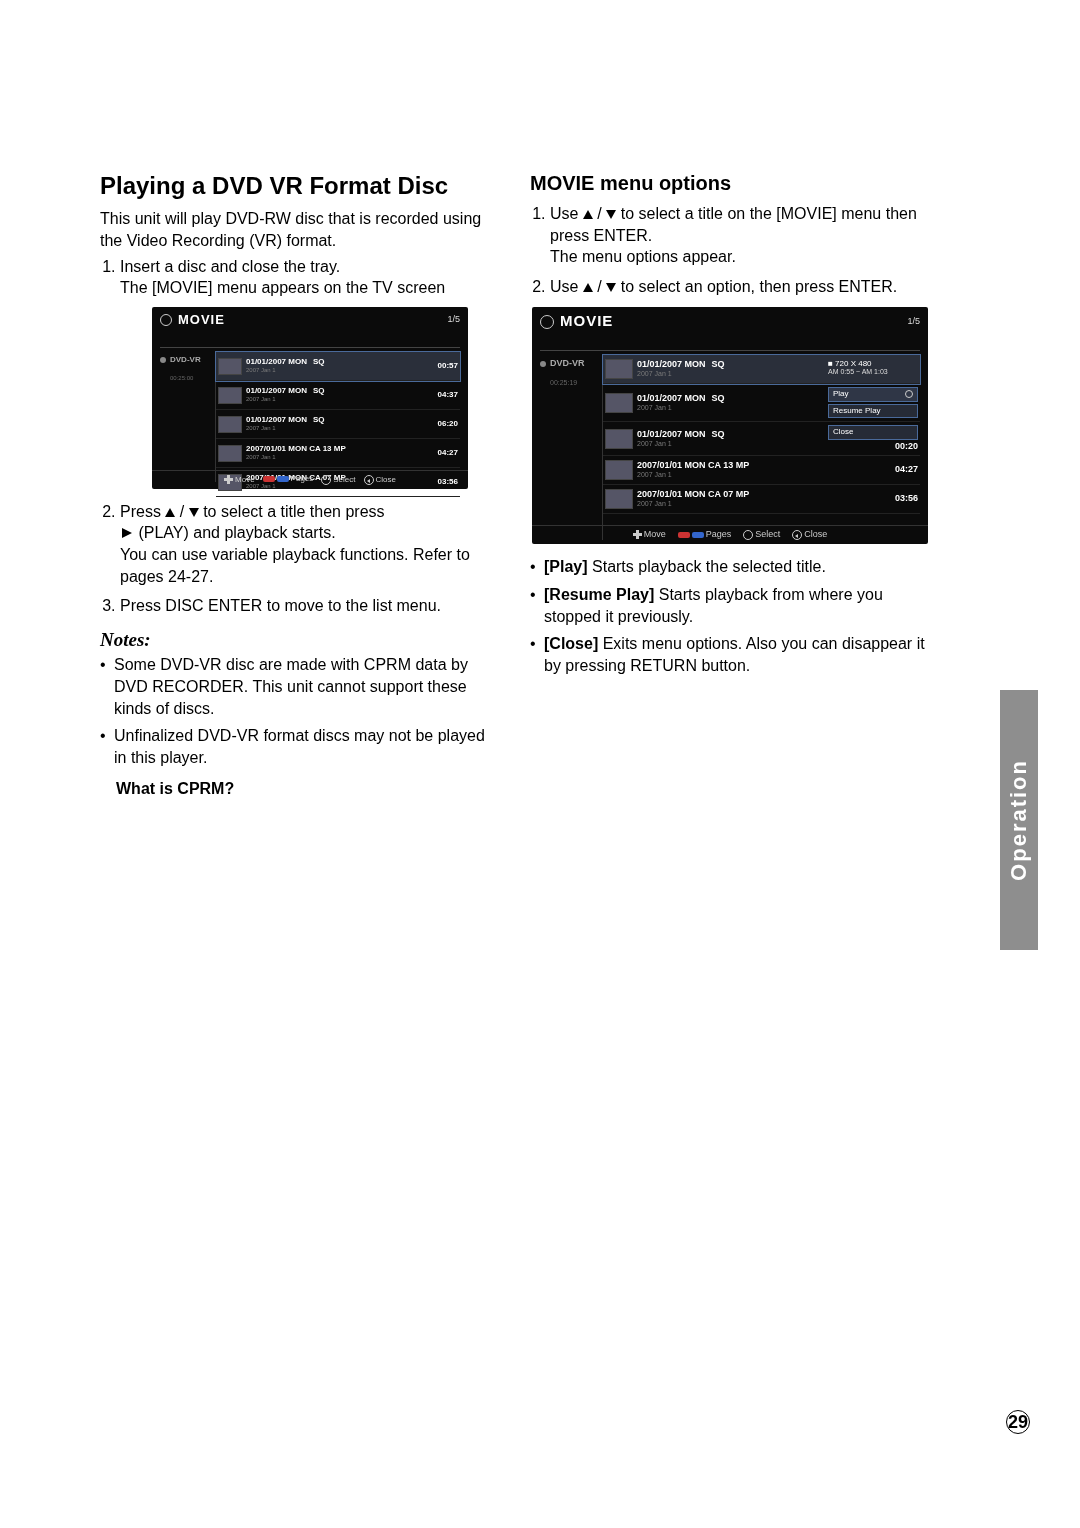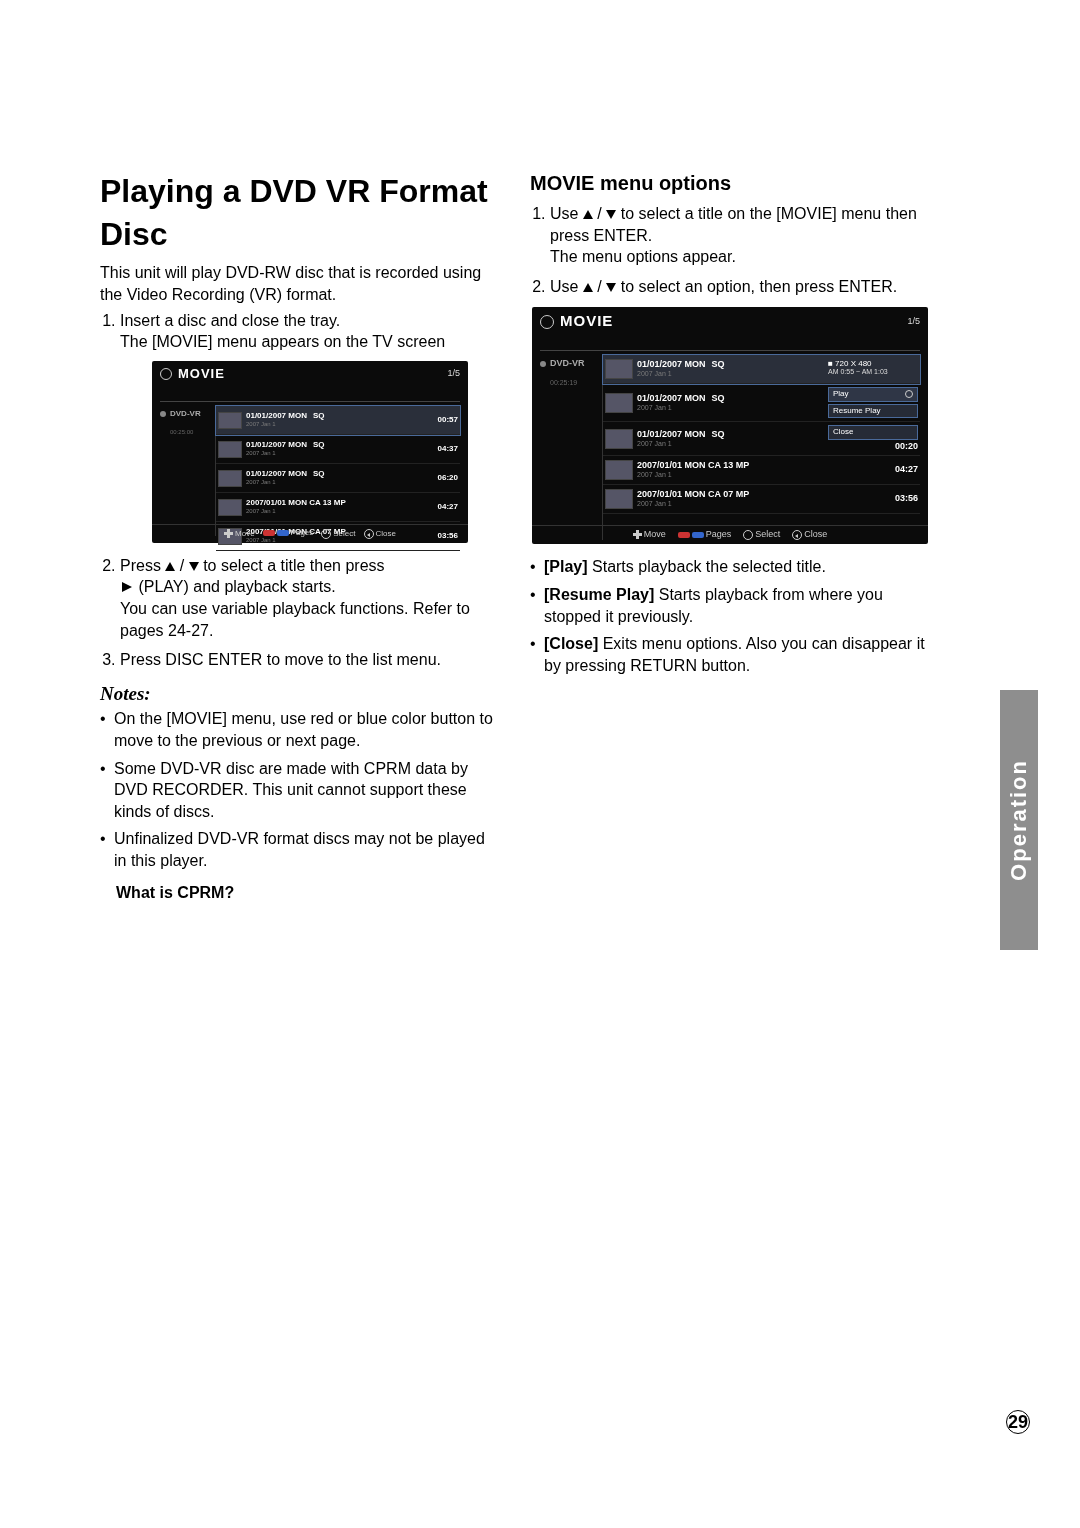--- a/index.html
+++ b/index.html
@@ -38,21 +38,21 @@
   .columns {
     display: flex;
     gap: 30px;
   }
   .col {
     width: 400px;
     font-size: 16px;
     line-height: 1.35;
   }
   h1 {
-    font-size: 32px;
+    font-size: 24px;
     margin: 0 0 6px 0;
     font-weight: bold;
   }
   h2 {
     font-size: 20px;
     margin: 0 0 6px 0;
     font-weight: bold;
   }
   .notes-title {
     font-style: italic;
@@ -372,21 +372,20 @@
           <span>Press </span><span class="up-tri"></span><span> / </span><span class="dn-tri"></span><span> to select a title then press </span><br>
           <span class="play-tri"></span><span> (PLAY) and playback starts.</span><br>
           <span>You can use variable playback functions. Refer to pages 24-27.</span>
         </li>
 
         <li>Press DISC ENTER to move to the list menu.</li>
       </ol>
 
       <div class="notes-title">Notes:</div>
       <ul class="notes">
-        <li>On the [MOVIE] menu, use red or blue color button to move to the previous or next page.</li>
         <li>Some DVD-VR disc are made with CPRM data by DVD RECORDER. This unit cannot support these kinds of discs.</li>
         <li>Unfinalized DVD-VR format discs may not be played in this player.</li>
       </ul>
 
       <div class="subhead">What is CPRM?</div>
     </div>
 
     <div class="col">
       <h2>MOVIE menu options</h2>
 

